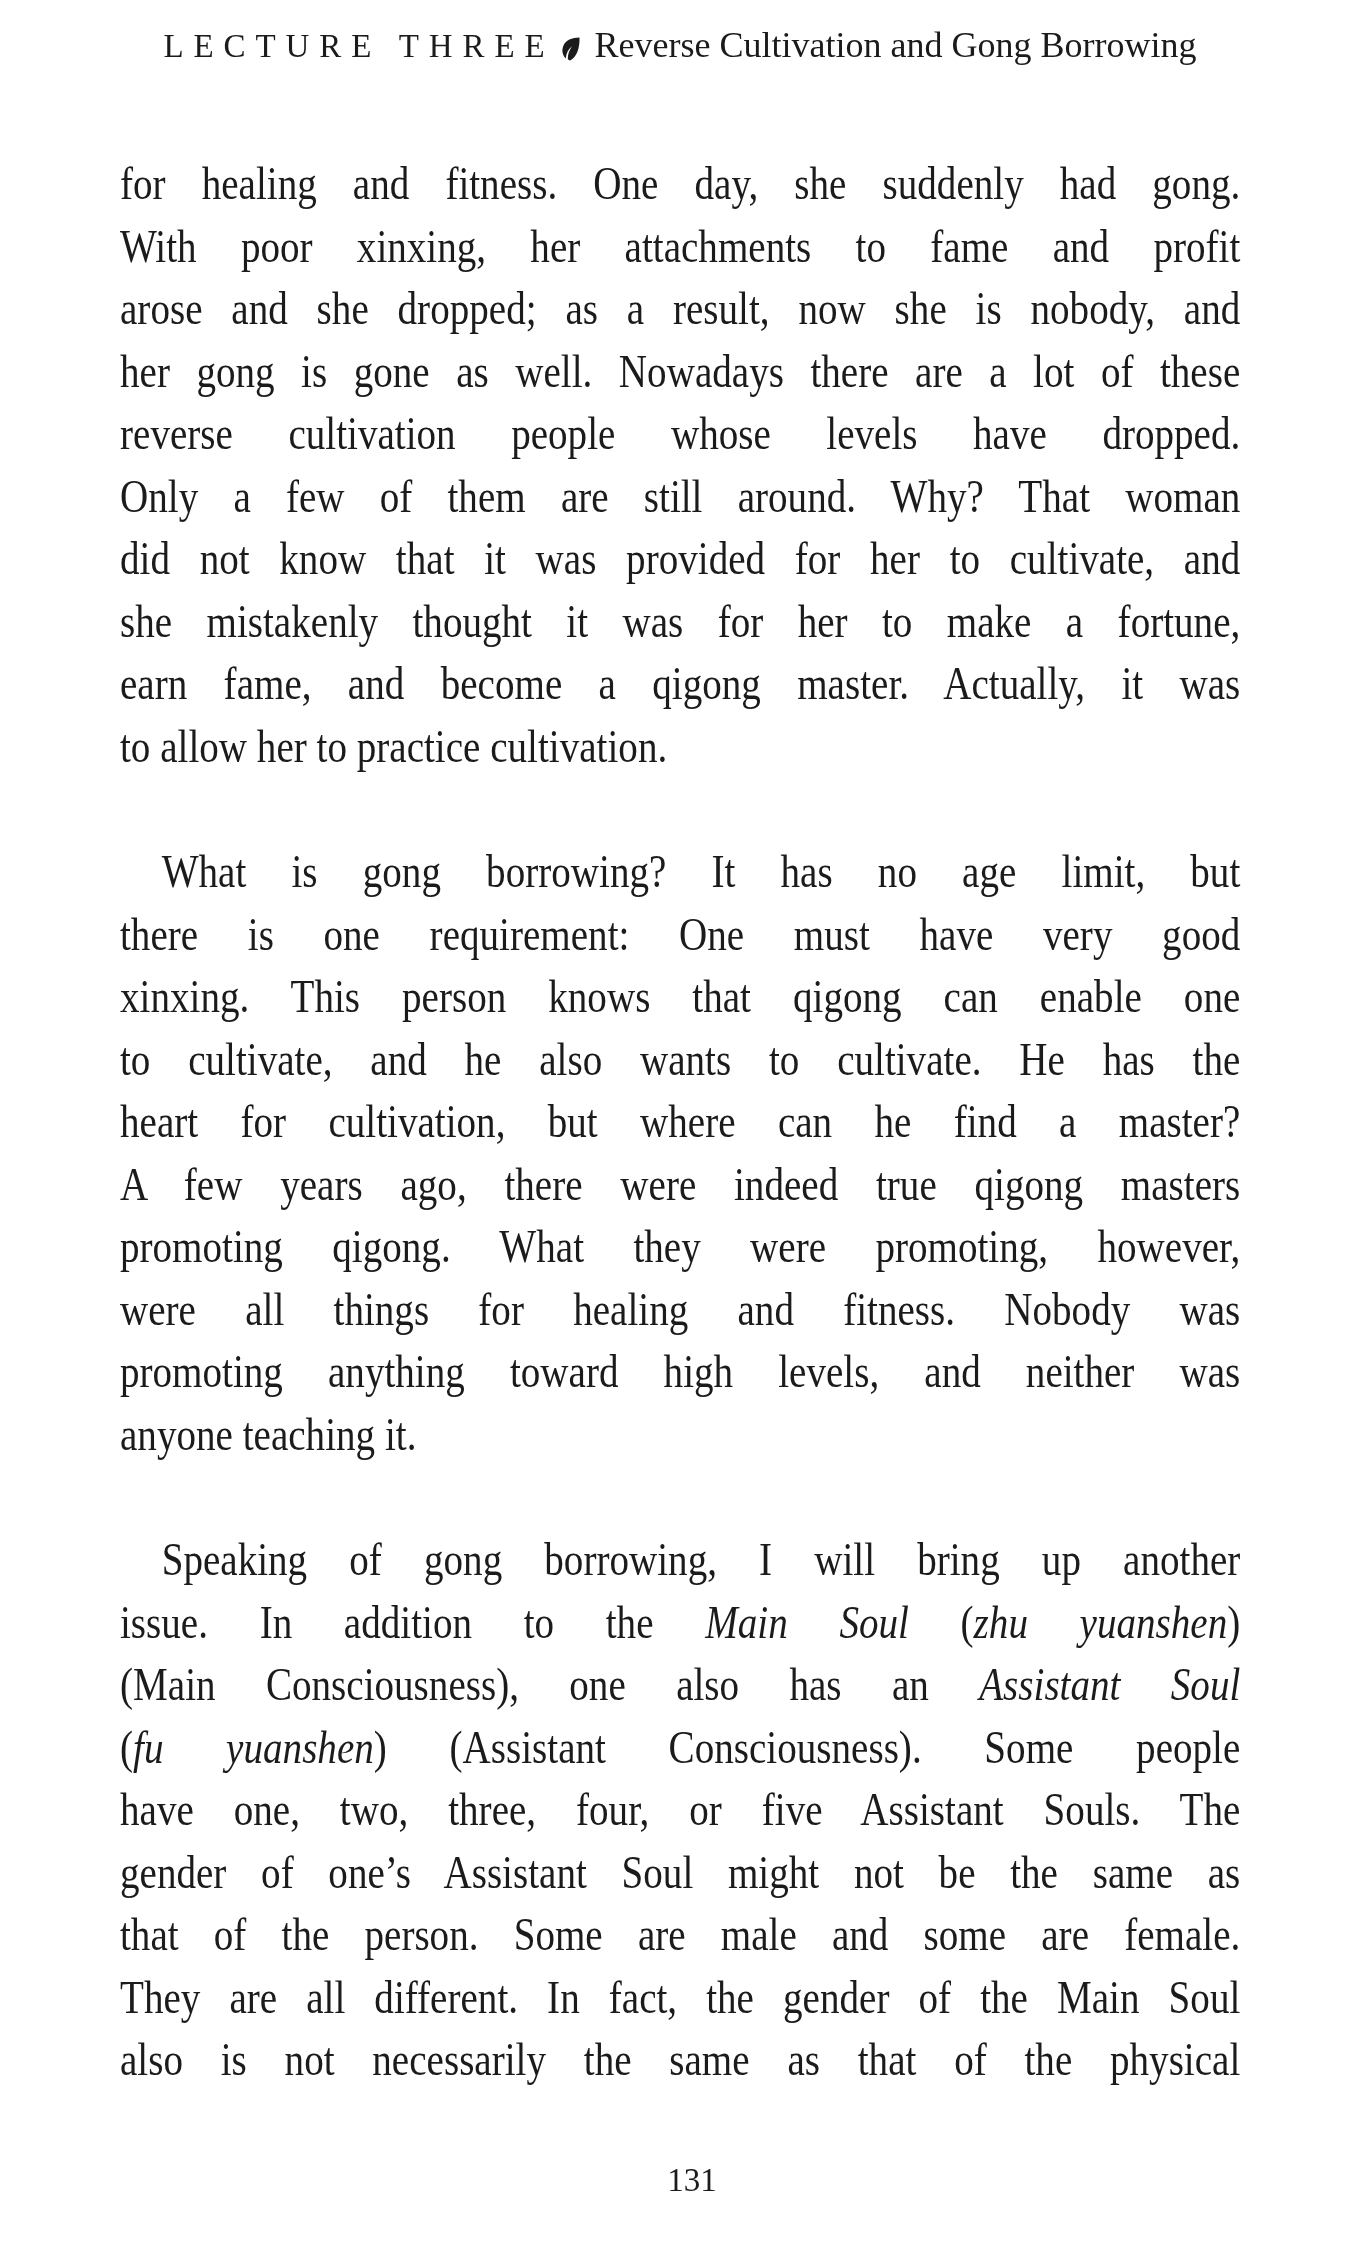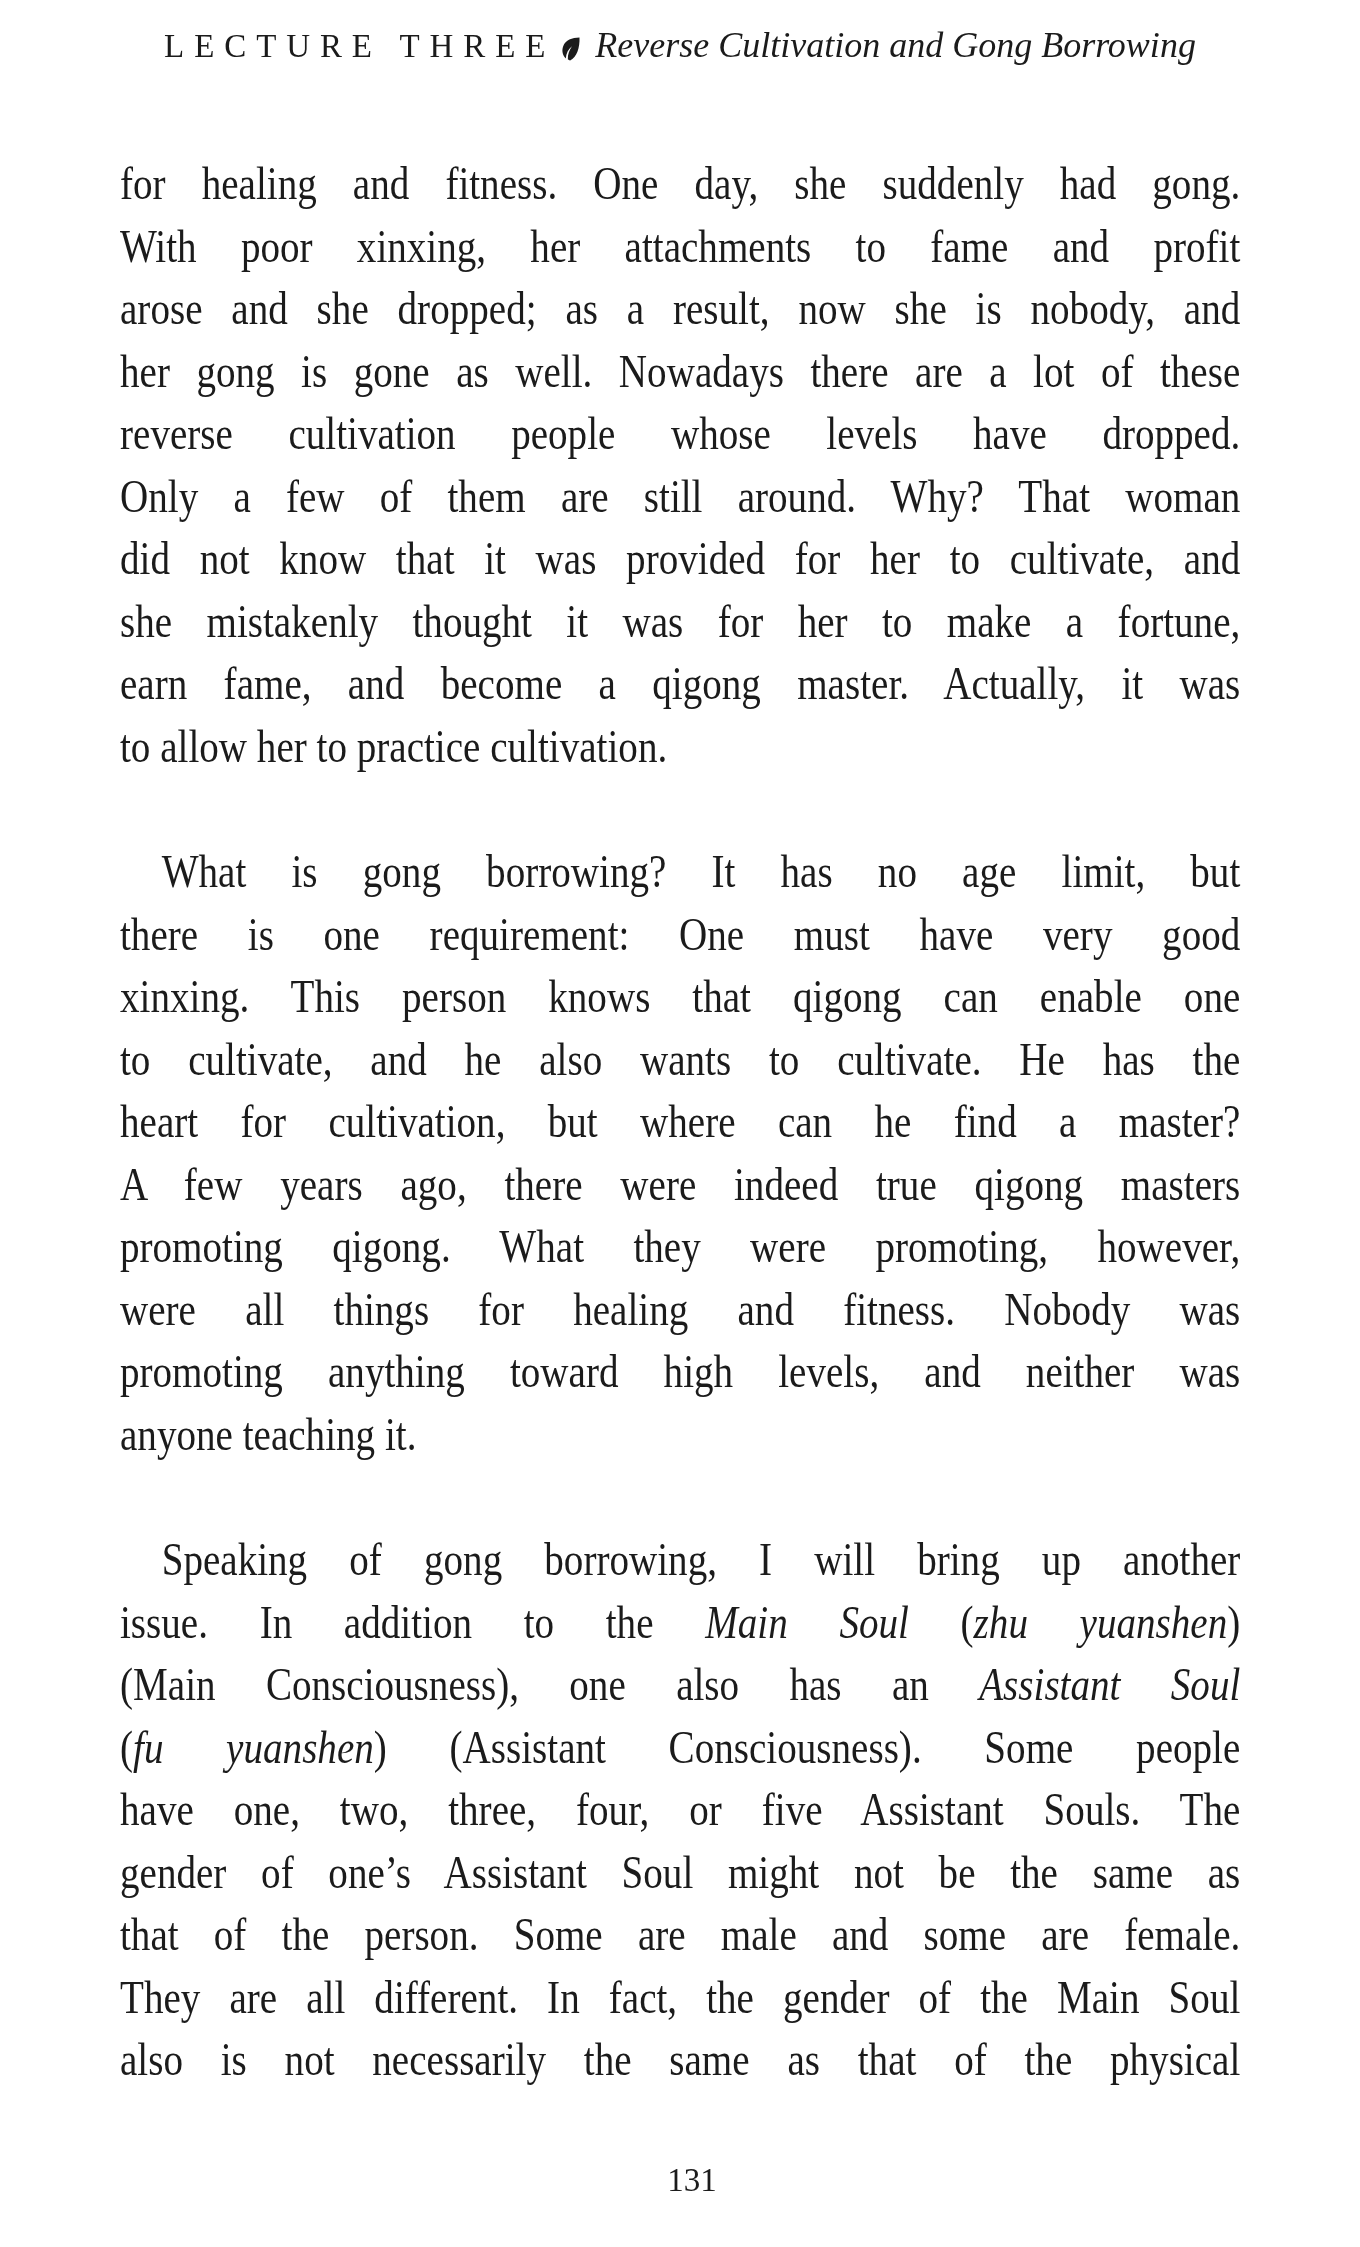--- a/index.html
+++ b/index.html
@@ -31,21 +31,20 @@
   }
   .running-header .ornament {
     display: inline-block;
     width: 24px;
     height: 28px;
     margin: 0 12px 0 4px;
     vertical-align: -6px;
   }
   .running-header .ornament svg { width: 100%; height: 100%; fill: #1b1b1b; }
   .running-header .chapter-title {
-    font-style: italic;
     font-size: 36px;
   }
   .body-text {
     position: absolute;
     top: 153px;
     left: 120px;
     width: 1318px;
     transform: scaleX(0.85);
     transform-origin: top left;
     font-size: 46px;

